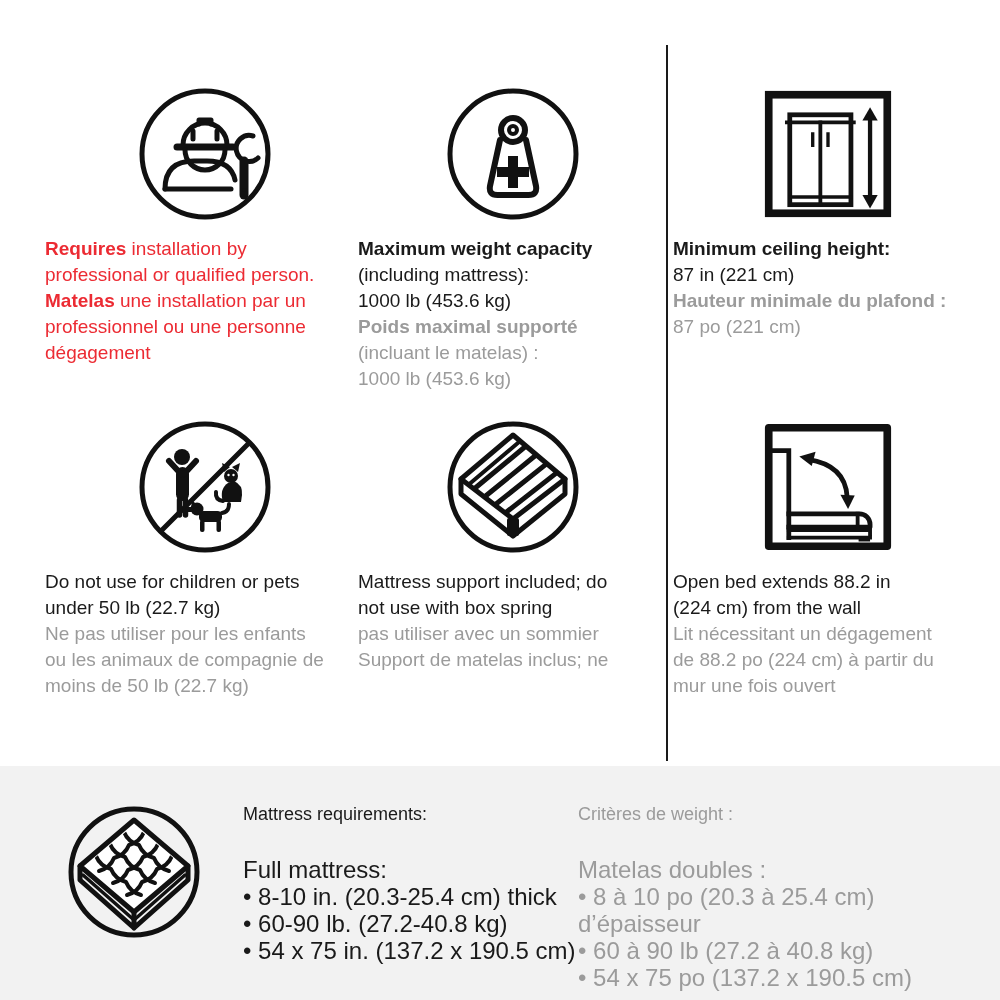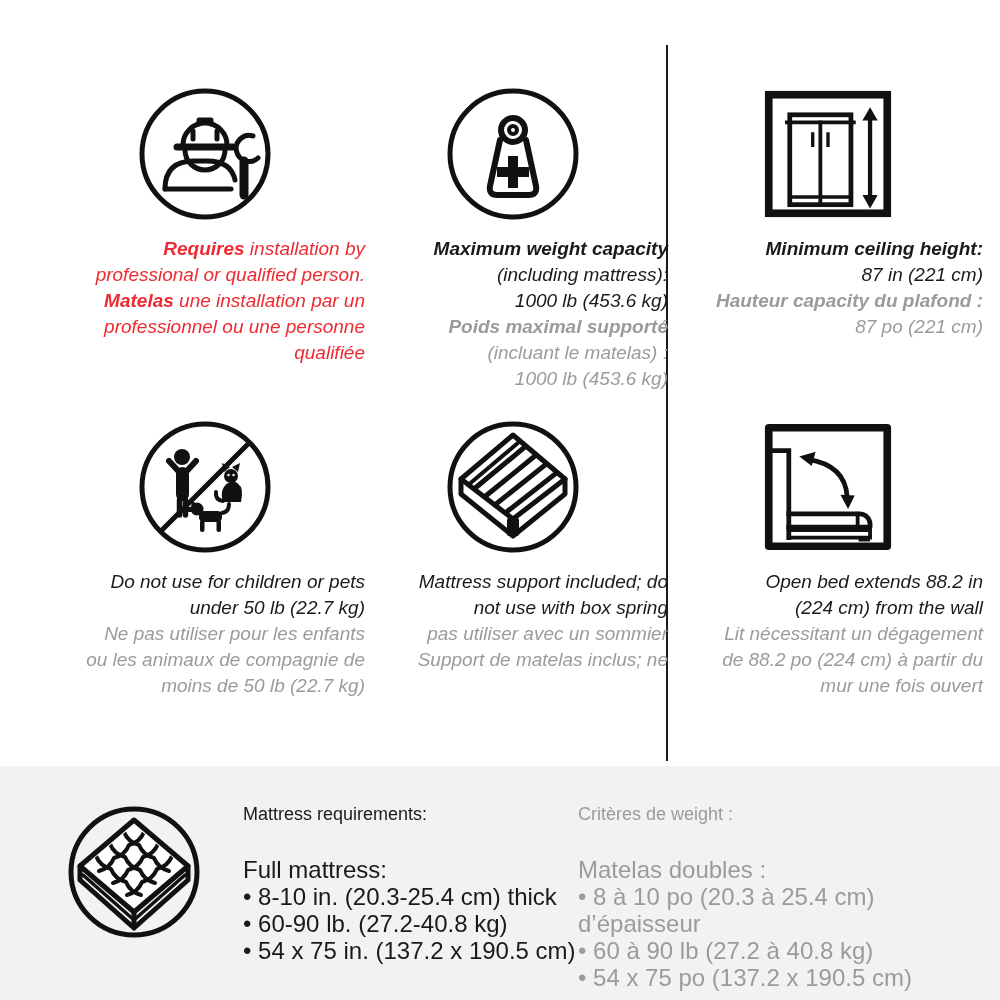--- a/index.html
+++ b/index.html
@@ -1,19 +1,19 @@
 <!DOCTYPE html>
 <html style="--red: #EC2B33; --black: #1A1A1A; --gray: #9B9B9B; --divider: #1A1A1A; --section_bg: #F2F2F2; --icon_stroke: #111111;"><head>
 <meta charset="utf-8">
 <style>
   html,body{margin:0;padding:0;background:#fff;}
   .canvas{position:relative;width:1000px;height:1000px;background:#fff;overflow:hidden;
           font-family:"Liberation Sans","DejaVu Sans",sans-serif;color:var(--black,#1a1a1a);}
   .divider{position:absolute;background:var(--divider,#1a1a1a);}
-  .cell{position:absolute;text-align:right;font-style:italic;}
+  .cell{position:absolute;text-align:left;}
   .icon-wrap{height:138px;display:flex;align-items:center;justify-content:center;margin-bottom:13px;}
   .cell p{margin:0;font-size:19px;line-height:26px;}
   .bold{font-weight:bold;}
   .red{color:var(--red,#ec2b33);}
   .black{color:var(--black,#1a1a1a);}
   .gray{color:var(--gray,#9b9b9b);}
   .bottom{position:absolute;left:0;top:766px;width:1000px;height:234px;background:var(--section_bg,#f2f2f2);}
   .bottom .icon-abs{position:absolute;left:66px;top:38px;}
   .col{position:absolute;top:35px;}
   .col h3{margin:0 0 28px 0;font-size:18px;line-height:27px;font-weight:normal;}
@@ -46,21 +46,21 @@
           <path d="M107,75 V109" stroke-width="9"></path>
           <circle cx="107" cy="104" r="2" fill="#111" stroke="none" stroke-width="1"></circle>
         </g>
       </svg>
     </div>
     <div class="text red" style="margin:0 auto;width:320px;">
       <p><b>Requires</b><span> installation by</span></p>
       <p><span>professional or qualified person.</span></p>
       <p><b>Matelas</b><span> une installation par un</span></p>
       <p><span>professionnel ou une personne</span></p>
-      <p><span>qualifiée</span></p>
+      <p><span>dégagement</span></p>
     </div>
   </section>
 
   <section class="cell" style="left:358px;top:85px;width:310px;">
     <div class="icon-wrap">
       <svg viewBox="0 0 136 136" width="136" height="136">
         <g fill="none" stroke="#111" stroke-width="6" stroke-linecap="round" stroke-linejoin="round">
           <circle cx="68" cy="68" r="63" stroke-width="5"></circle>
           <circle cx="68" cy="44" r="12"></circle>
           <circle cx="68" cy="44" r="4" stroke-width="4"></circle>
@@ -91,21 +91,21 @@
           <path d="M28,113 h64" stroke-width="3.5"></path>
           <path d="M112,30 V114" stroke-width="4.5"></path>
           <path d="M112,19 l-8,14 h16 z" fill="#111" stroke="none"></path>
           <path d="M112,125 l-8,-14 h16 z" fill="#111" stroke="none"></path>
         </g>
       </svg>
     </div>
     <div class="text">
       <p class="bold black">Minimum ceiling height:</p>
       <p class="black">87 in (221 cm)</p>
-      <p class="bold gray">Hauteur capacity du plafond :</p>
+      <p class="bold gray">Hauteur minimale du plafond :</p>
       <p class="gray">87 po (221 cm)</p>
     </div>
   </section>
 
   <section class="cell" style="left:35px;top:418px;width:340px;">
     <div class="icon-wrap">
       <svg viewBox="0 0 136 136" width="136" height="136">
         <g fill="none" stroke="#111" stroke-width="5" stroke-linecap="round" stroke-linejoin="round">
           <circle cx="68" cy="68" r="63"></circle>
           <path d="M24,112 L112,24"></path>

